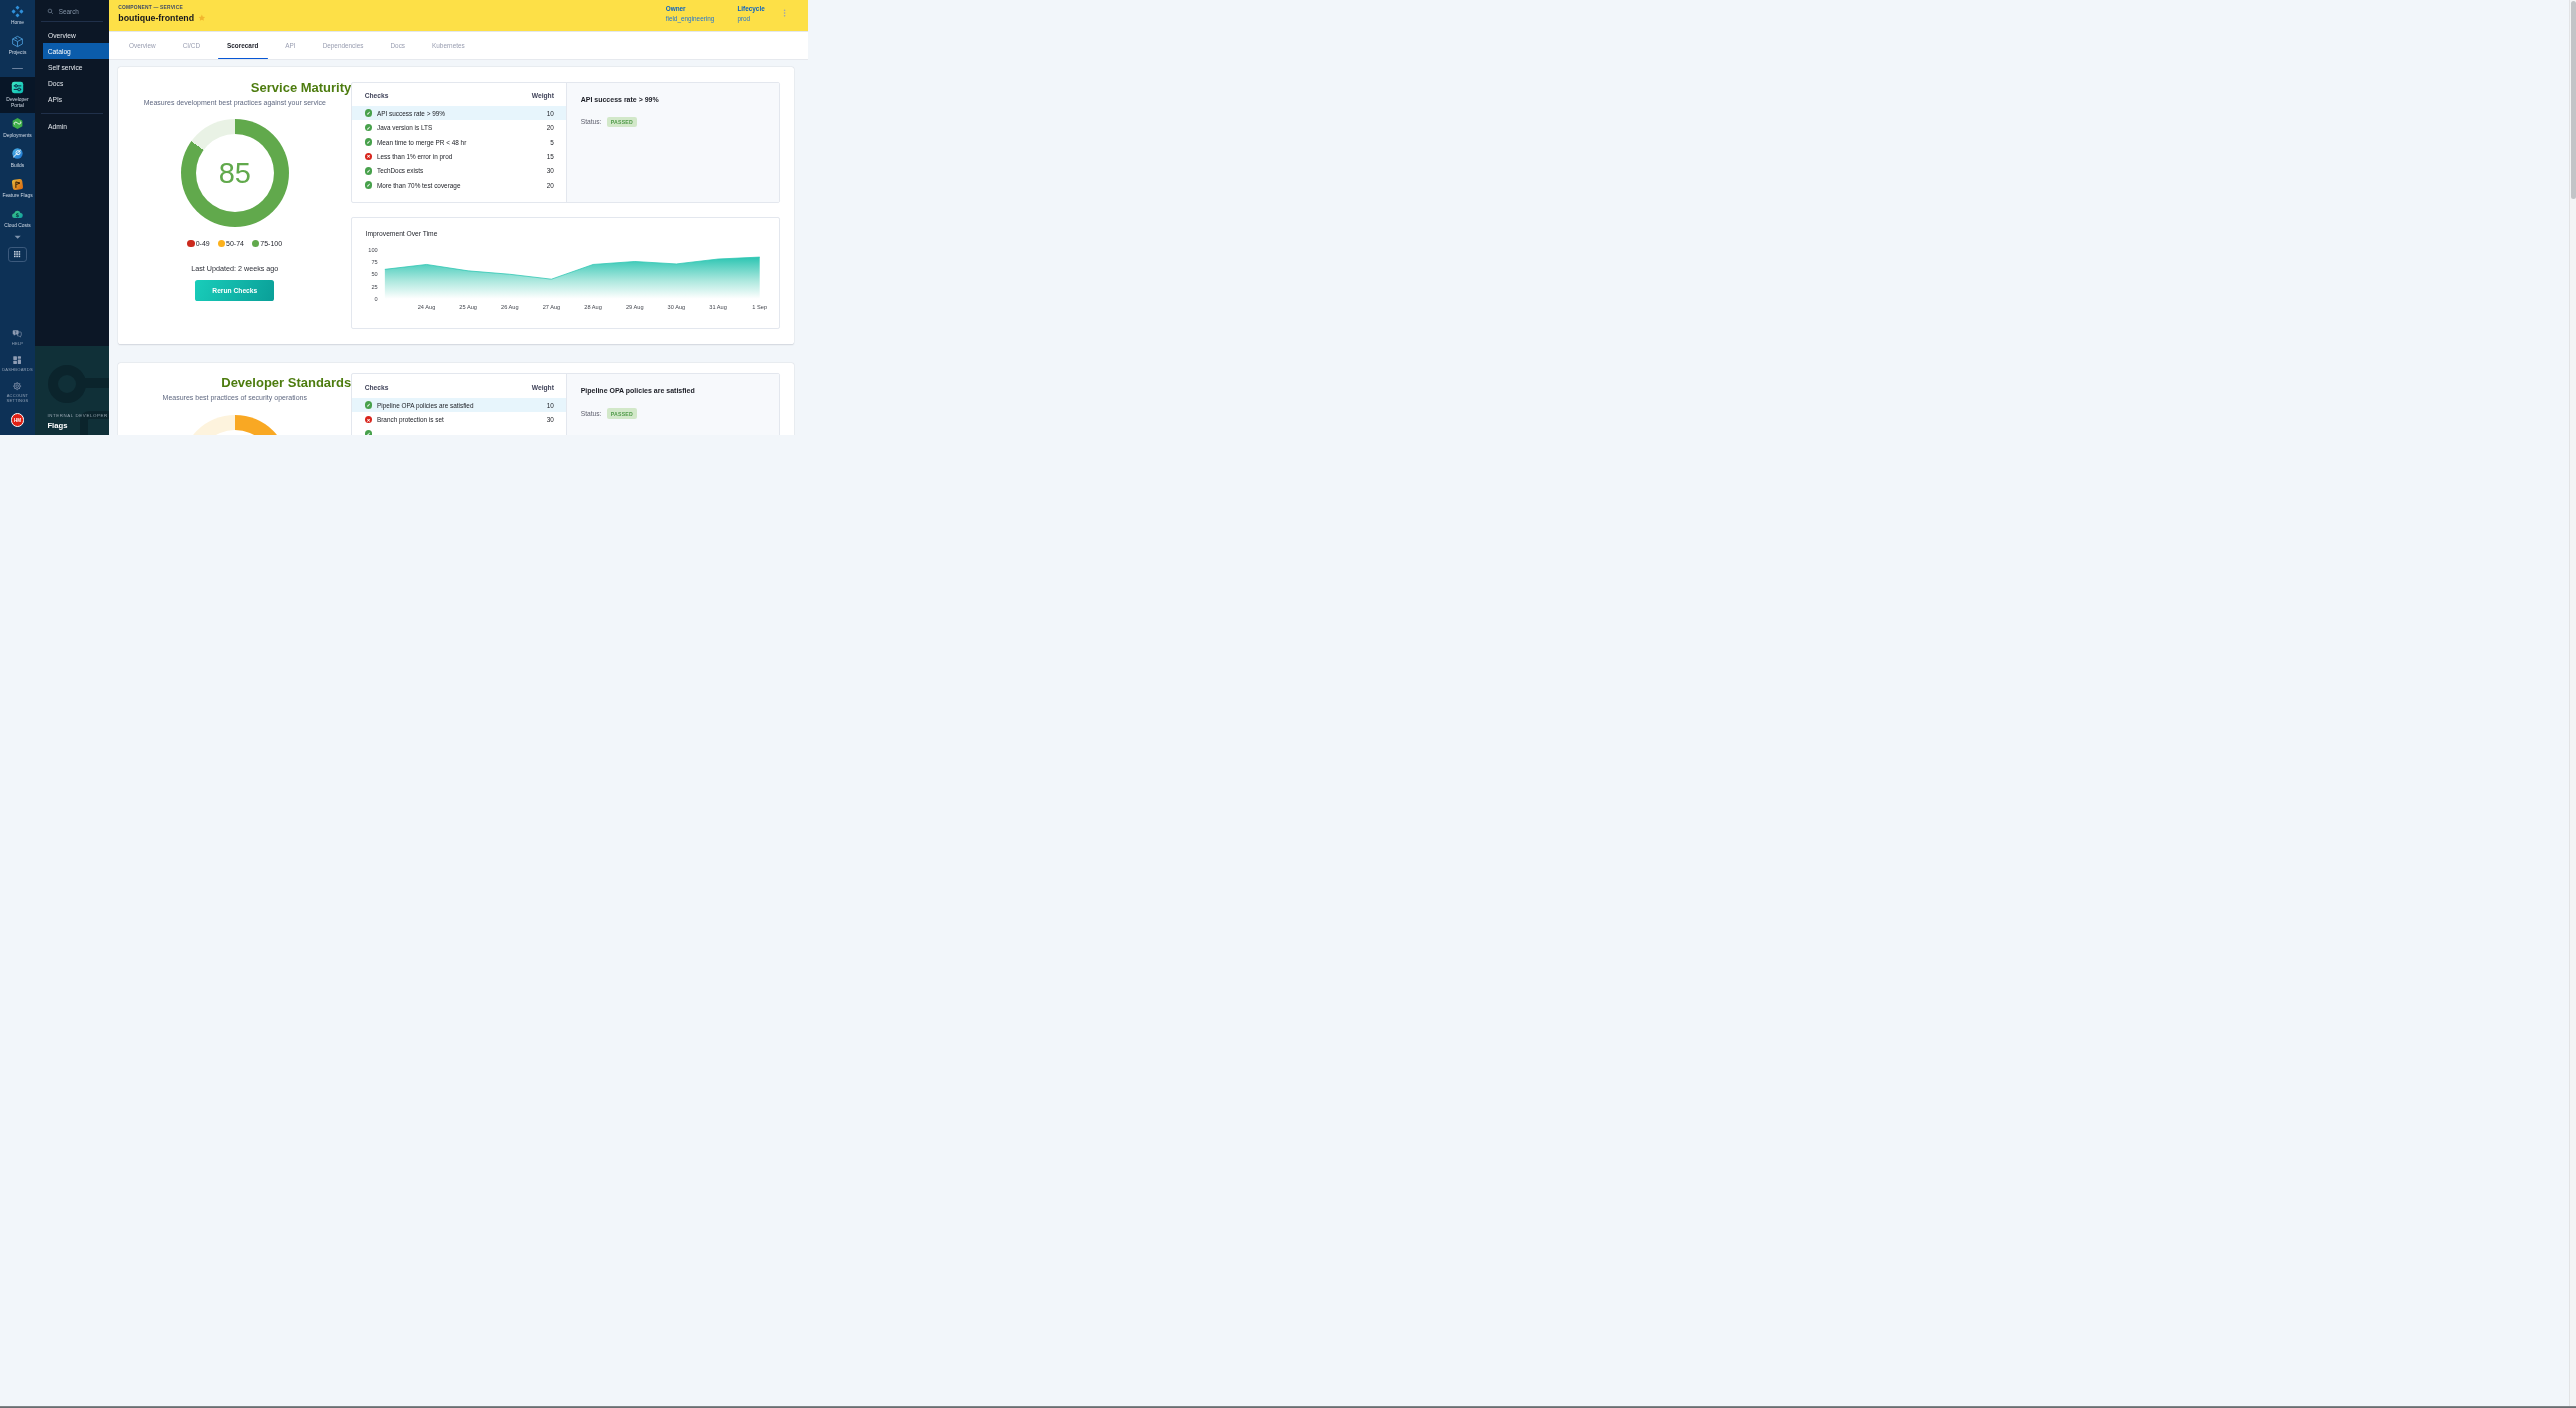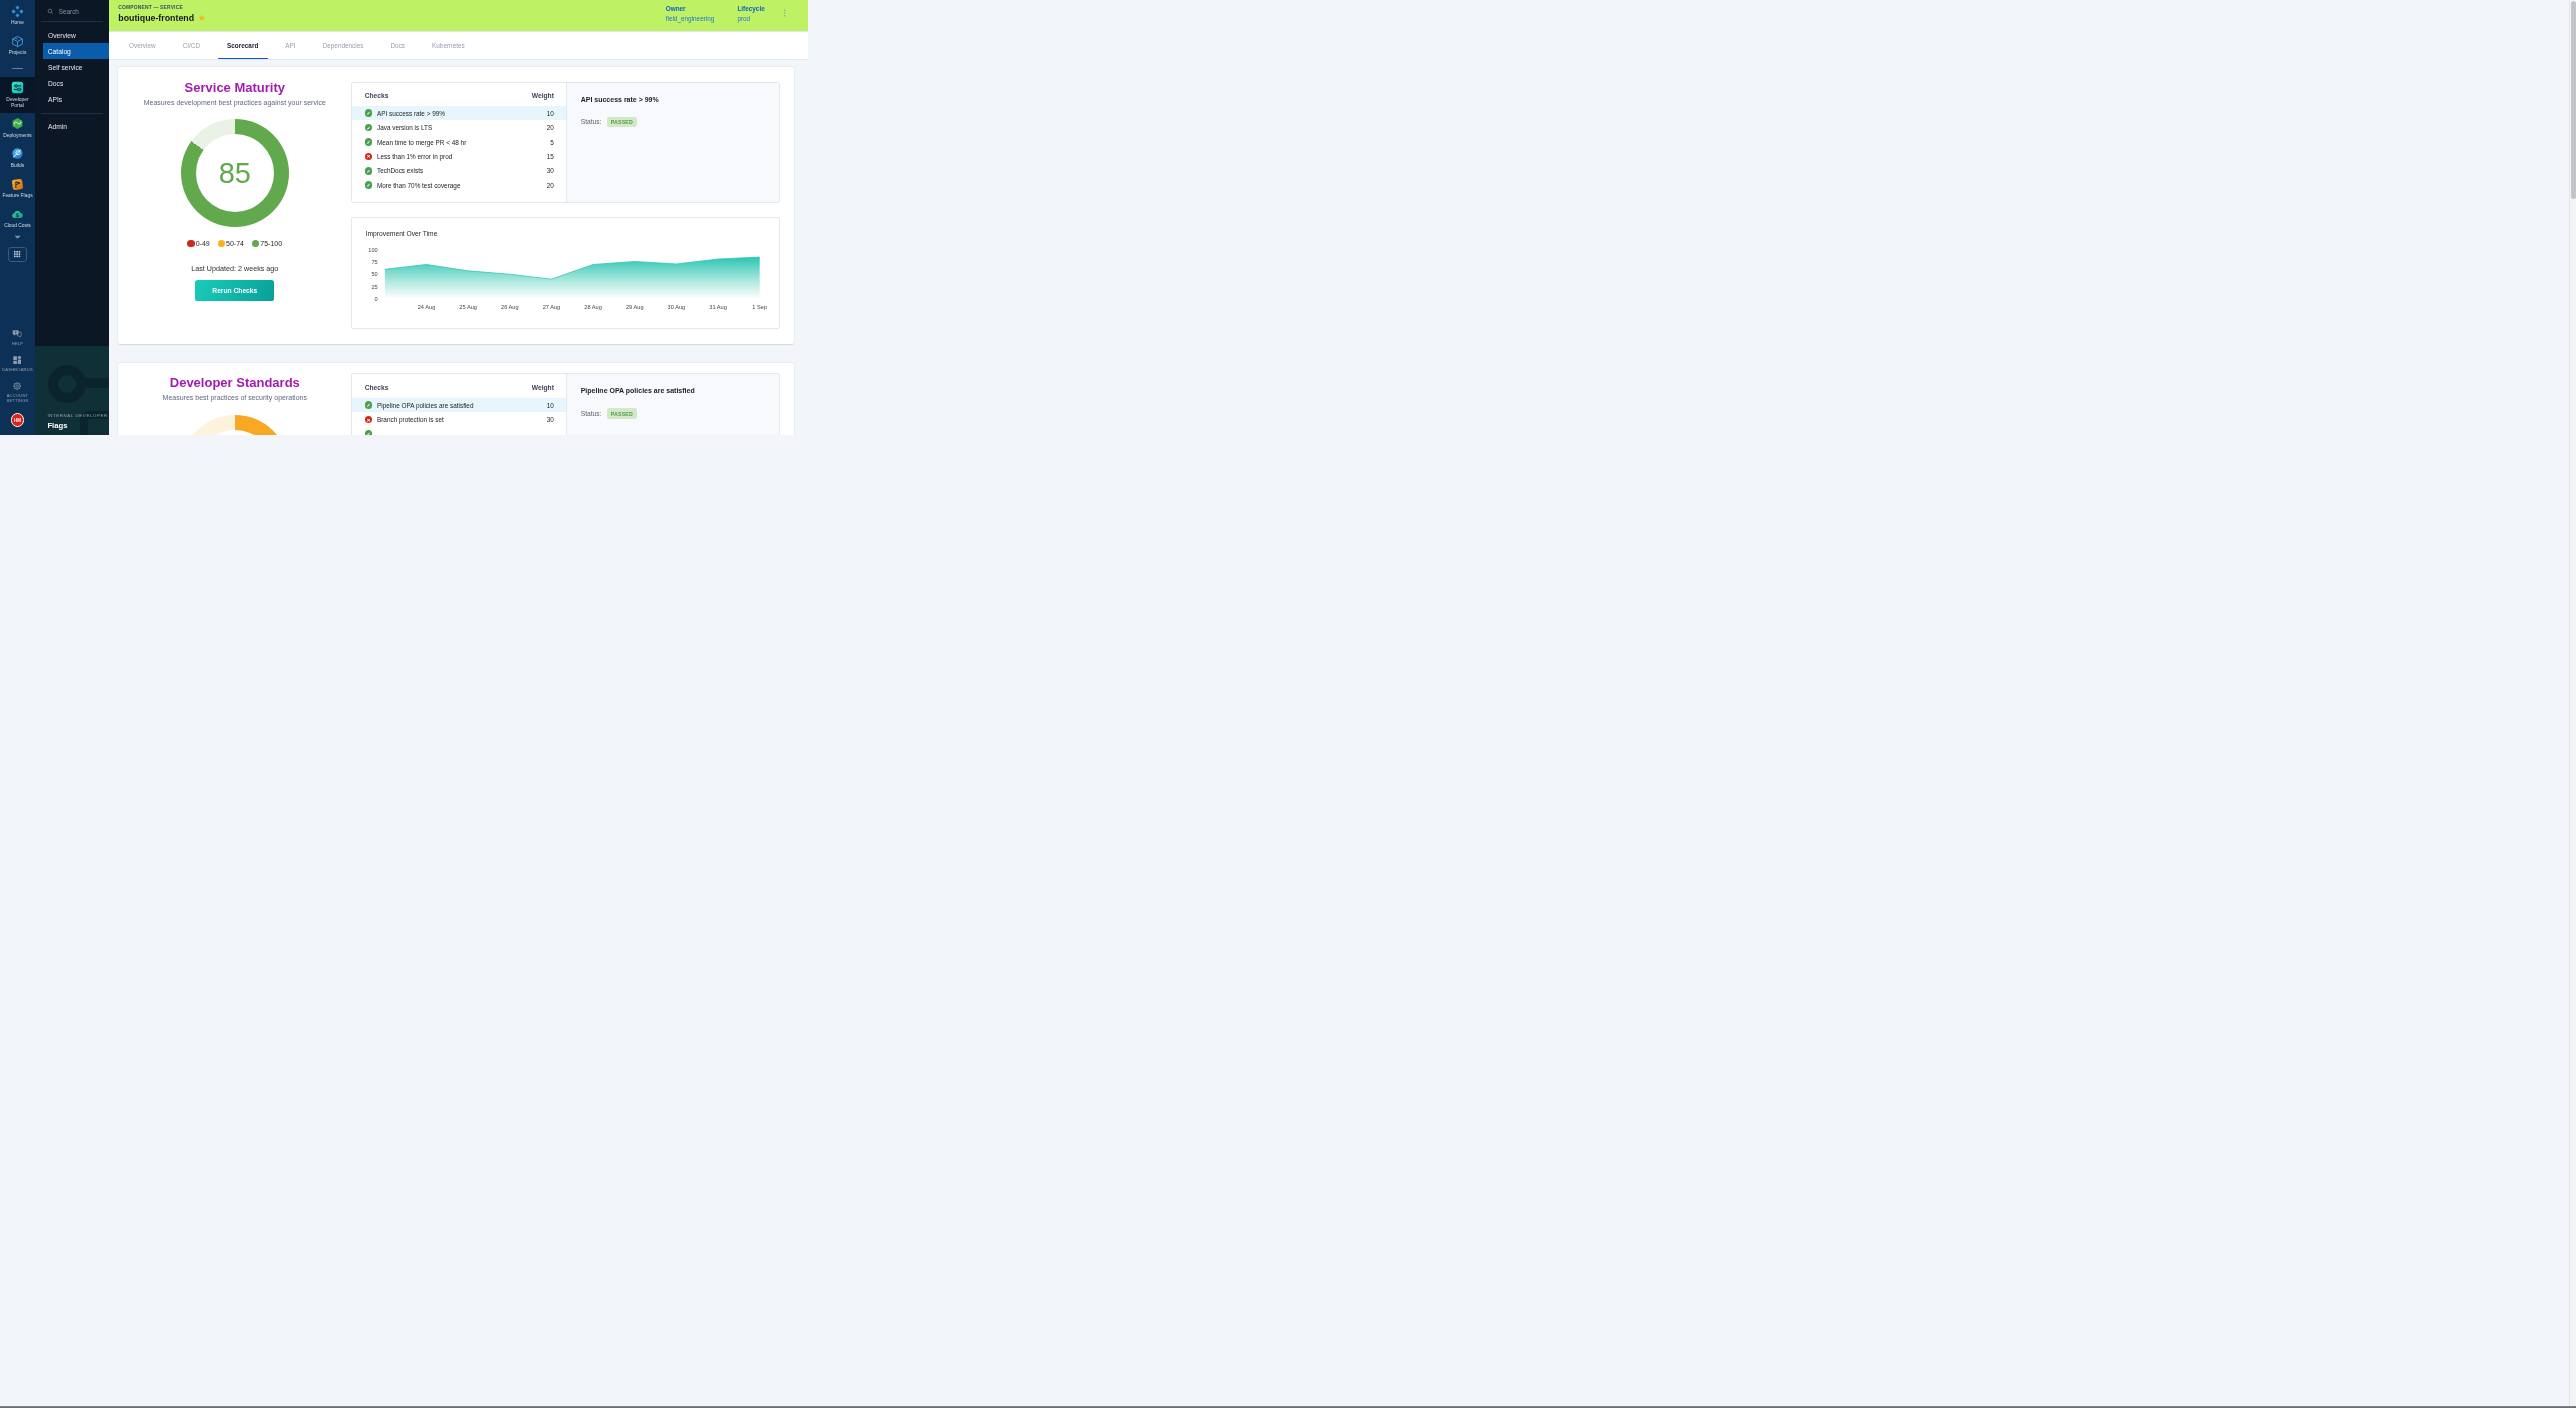--- a/index.html
+++ b/index.html
@@ -41,21 +41,21 @@
   .sn-items .sn-divider.mid { margin:5.2px 6.2px; }
   .sn-footer { position:absolute; left:0; right:0; bottom:0; height:89px; background:#103038; overflow:hidden; }
   .deco-ring { position:absolute; left:13.4px; top:18.5px; width:38px; height:38px; border-radius:50%; border:10.3px solid #0b242c; }
   .deco-bar { position:absolute; left:49px; top:32px; right:0; height:10.3px; background:#0b242c; }
   .deco-rect { position:absolute; right:-17.5px; bottom:-23px; width:47px; height:47px; border:8.2px solid #0b242c; border-radius:9.3px; }
   .sn-eyebrow { position:absolute; left:12.4px; bottom:17px; font-size:4.4px; letter-spacing:0.6px; color:#97a5b0; }
   .sn-title { position:absolute; left:12.4px; bottom:5.2px; font-size:7.7px; font-weight:700; color:#fff; }
 
   
   .main { flex:1; min-width:0; display:flex; flex-direction:column; background:#f2f6fa; }
-  .hdr { flex:none; height:32px; background:#bef264; border-bottom:0.5px solid #e3e7ed;
+  .hdr { flex:none; height:32px; background:#fde047; border-bottom:0.5px solid #e3e7ed;
          display:flex; justify-content:space-between; padding:0 17.5px 0 9.3px; }
   .hdr-eyebrow { margin-top:5.2px; font-size:4.9px; font-weight:600; color:#3f4b66; letter-spacing:0.2px; }
   .hdr-title-row { display:flex; align-items:center; gap:4.1px; margin-top:3.1px; }
   .hdr-title { font-size:8.8px; font-weight:700; color:#17181d; }
   .star-ic svg { width:7.7px; height:7.7px; display:block; }
   .hdr-right { display:flex; margin-top:5.2px; }
   .meta-block { margin-left:23px; cursor:pointer; }
   .meta-label { font-size:6.4px; font-weight:700; color:#0a62c4; }
   .meta-value { font-size:6.4px; color:#2576d2; margin-top:2.6px; }
   .kebab { margin-left:14.4px; margin-top:2.1px; cursor:pointer; padding:2.1px; }
@@ -69,21 +69,21 @@
                        background:#0757d5; border-radius:0.5px; }
 
   .content { flex:1; padding:7.2px 14px 0 9.3px; overflow:hidden; }
   .card { background:#fff; border-radius:2.6px; display:flex;
           box-shadow:0 0.5px 1.5px rgba(40,50,70,.14), 0 0 0 0.5px rgba(40,50,70,.045); }
   .card1 { height:277px; }
   .card2 { height:216px; margin-top:18.5px; }
 
   
   .score-pane { width:233px; flex:none; text-align:center; padding-top:12.4px; }
-  .sp-title { font-size:13px; font-weight:700; color:#a21caf; }
+  .sp-title { font-size:13px; font-weight:700; color:#4d7c0f;text-align:right; }
   .sp-sub { margin-top:4.1px; font-size:7px; color:#5f6880; }
   .gauge { position:relative; width:108px; height:108px; border-radius:50%; margin:13.4px auto 0; }
   .gauge::after { content:''; position:absolute; inset:15px; background:#fff; border-radius:50%; }
   .gauge-value { position:absolute; inset:0; display:flex; align-items:center; justify-content:center;
                  font-size:29px; font-weight:400; z-index:1; }
   .legend { display:flex; justify-content:center; gap:8.2px; margin-top:13px; font-size:7px; color:#24262e; }
   .leg-item { display:flex; align-items:center; }
   .leg-dot { width:7.2px; height:7.2px; border-radius:50%; margin-right:1px; }
   .last-updated { margin-top:17px; font-size:7.2px; color:#2c2f38; }
   .rerun-btn { margin-top:7.2px; width:79px; height:20.6px; border:none; border-radius:2.6px;

